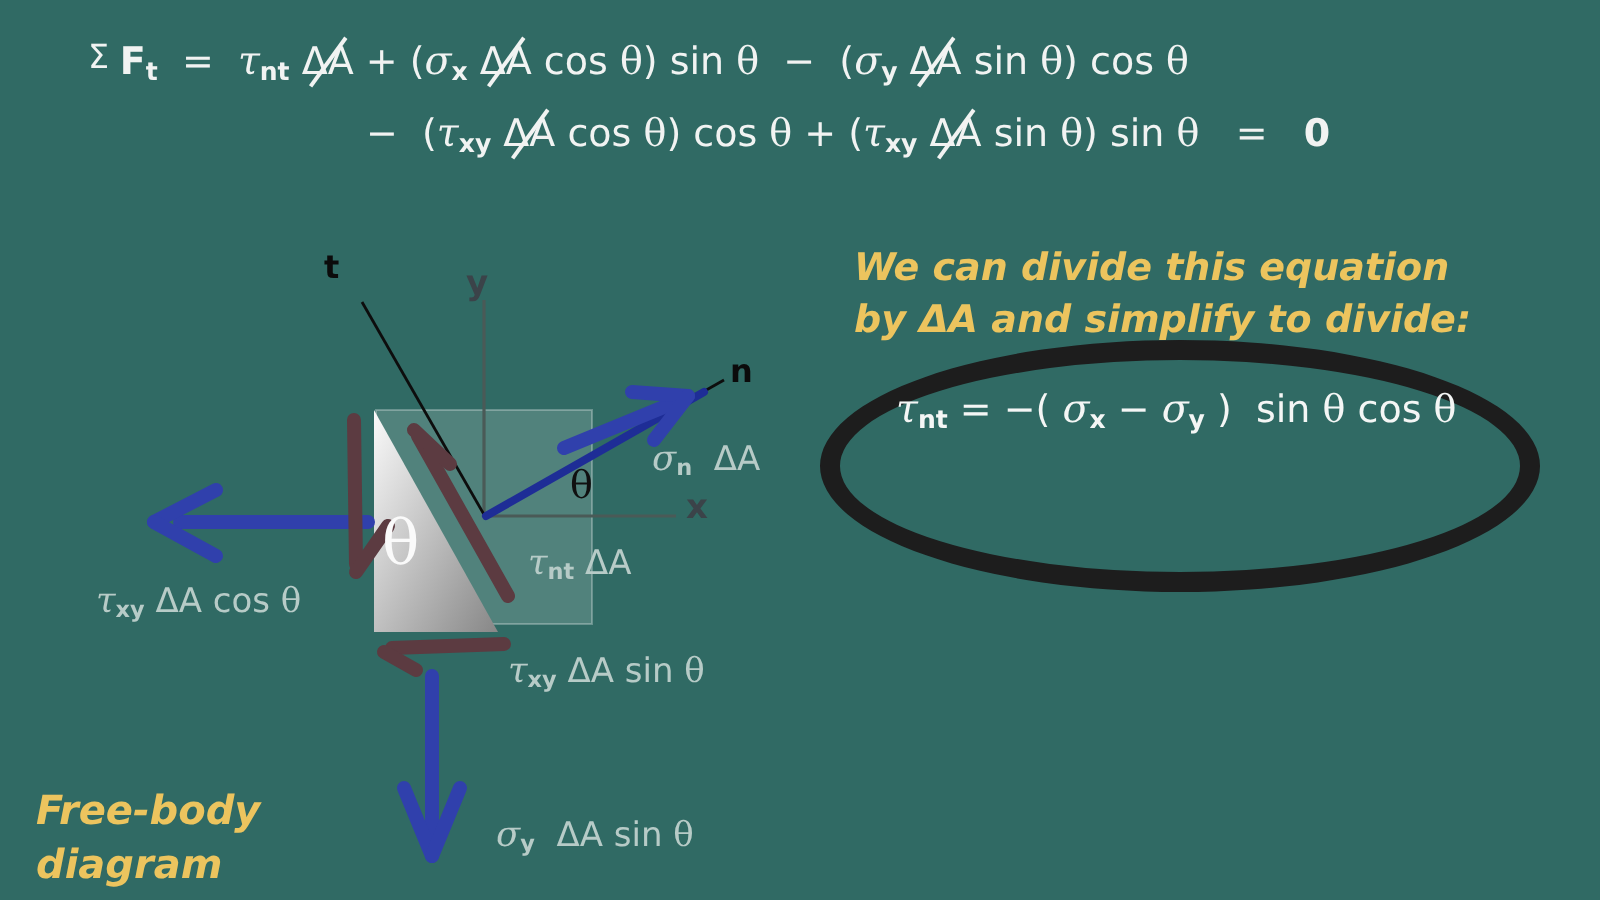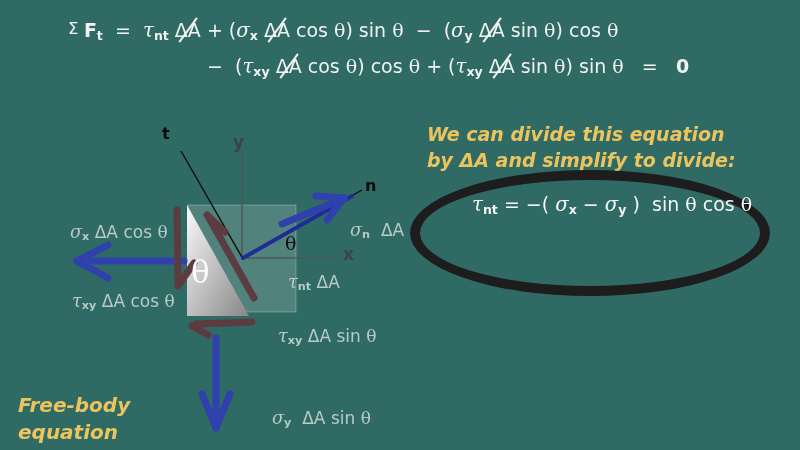--- a/index.html
+++ b/index.html
@@ -4,21 +4,21 @@
 <style>
   html,body{margin:0;padding:0;}
   .stage{
     position:relative;
     width:800px;height:450px;
     background:#306a64;
     overflow:hidden;
     font-family:"DejaVu Sans","Liberation Sans",sans-serif;
   }
   
-  .tokens{white-space:pre;margin-left:24px;}
+  .tokens{white-space:pre;}
   .tk-n{}
   .tk-b{font-weight:bold;}
   .tk-sig{font-size:0.88em;vertical-align:0.18em;}
   .tk-bsub{font-size:0.66em;vertical-align:-0.22em;font-weight:bold;}
   .tk-sup{font-size:0.62em;vertical-align:0.55em;}
   .tk-g{font-family:"DejaVu Serif","Liberation Serif",serif;font-style:italic;font-size:1.04em;}
   .tk-gt{font-family:"DejaVu Serif","Liberation Serif",serif;}
   .tk-slash{position:relative;display:inline-block;}
   .tk-slash::after{
     content:"";position:absolute;left:46%;top:-20%;
@@ -106,34 +106,33 @@
   </svg>
 
   <span class="abs axis-black" style="left:162px;top:124px;">t</span>
   <span class="abs axis-dark" style="left:233px;top:132px;">y</span>
   <span class="abs axis-black" style="left:365px;top:176px;">n</span>
   <span class="abs axis-dark" style="left:343px;top:244px;">x</span>
 
   <span class="abs theta-wedge" style="left:191px;top:254px;">θ</span>
   <span class="abs theta-axis" style="left:285px;top:232px;">θ</span>
 
-  <span class="abs flabel tokens" style="left:46px;top:222px;"><span class="tk-g">σ</span><span class="tk-bsub">x</span><span class="tk-n"> ΔA cos </span><span class="tk-gt">θ</span></span>
   <span class="abs flabel tokens" style="left:254px;top:326px;"><span class="tk-g">τ</span><span class="tk-bsub">xy</span><span class="tk-n"> ΔA sin </span><span class="tk-gt">θ</span></span>
   <span class="abs flabel tokens" style="left:48px;top:291px;"><span class="tk-g">τ</span><span class="tk-bsub">xy</span><span class="tk-n"> ΔA cos </span><span class="tk-gt">θ</span></span>
   <span class="abs flabel tokens" style="left:248px;top:408px;"><span class="tk-g">σ</span><span class="tk-bsub">y</span><span class="tk-n">  ΔA sin </span><span class="tk-gt">θ</span></span>
   <span class="abs flabel tokens" style="left:326px;top:220px;"><span class="tk-g">σ</span><span class="tk-bsub">n</span><span class="tk-n">  ΔA</span></span>
   <span class="abs flabel tokens" style="left:264px;top:272px;"><span class="tk-g">τ</span><span class="tk-bsub">nt</span><span class="tk-n"> ΔA</span></span>
 
   <div class="abs note" style="left:427px;top:121px;">
     <div>We can divide this equation</div>
     <div>by ΔA and simplify to divide:</div>
   </div>
 
   <div class="abs ellipse" style="left:410px;top:170px;"></div>
 
   <div class="abs boxed-eq tokens" style="left:448px;top:193px;"><span class="tk-g">τ</span><span class="tk-bsub">nt</span><span class="tk-n"> = −( </span><span class="tk-g">σ</span><span class="tk-bsub">x</span><span class="tk-n"> − </span><span class="tk-g">σ</span><span class="tk-bsub">y</span><span class="tk-n"> )  sin </span><span class="tk-gt">θ</span><span class="tk-n"> cos </span><span class="tk-gt">θ</span></div>
 
   <div class="abs caption" style="left:18px;top:392px;">
     <div>Free-body</div>
-    <div>equation</div>
+    <div>diagram</div>
   </div>
 
 </div>
 
 </body></html>

